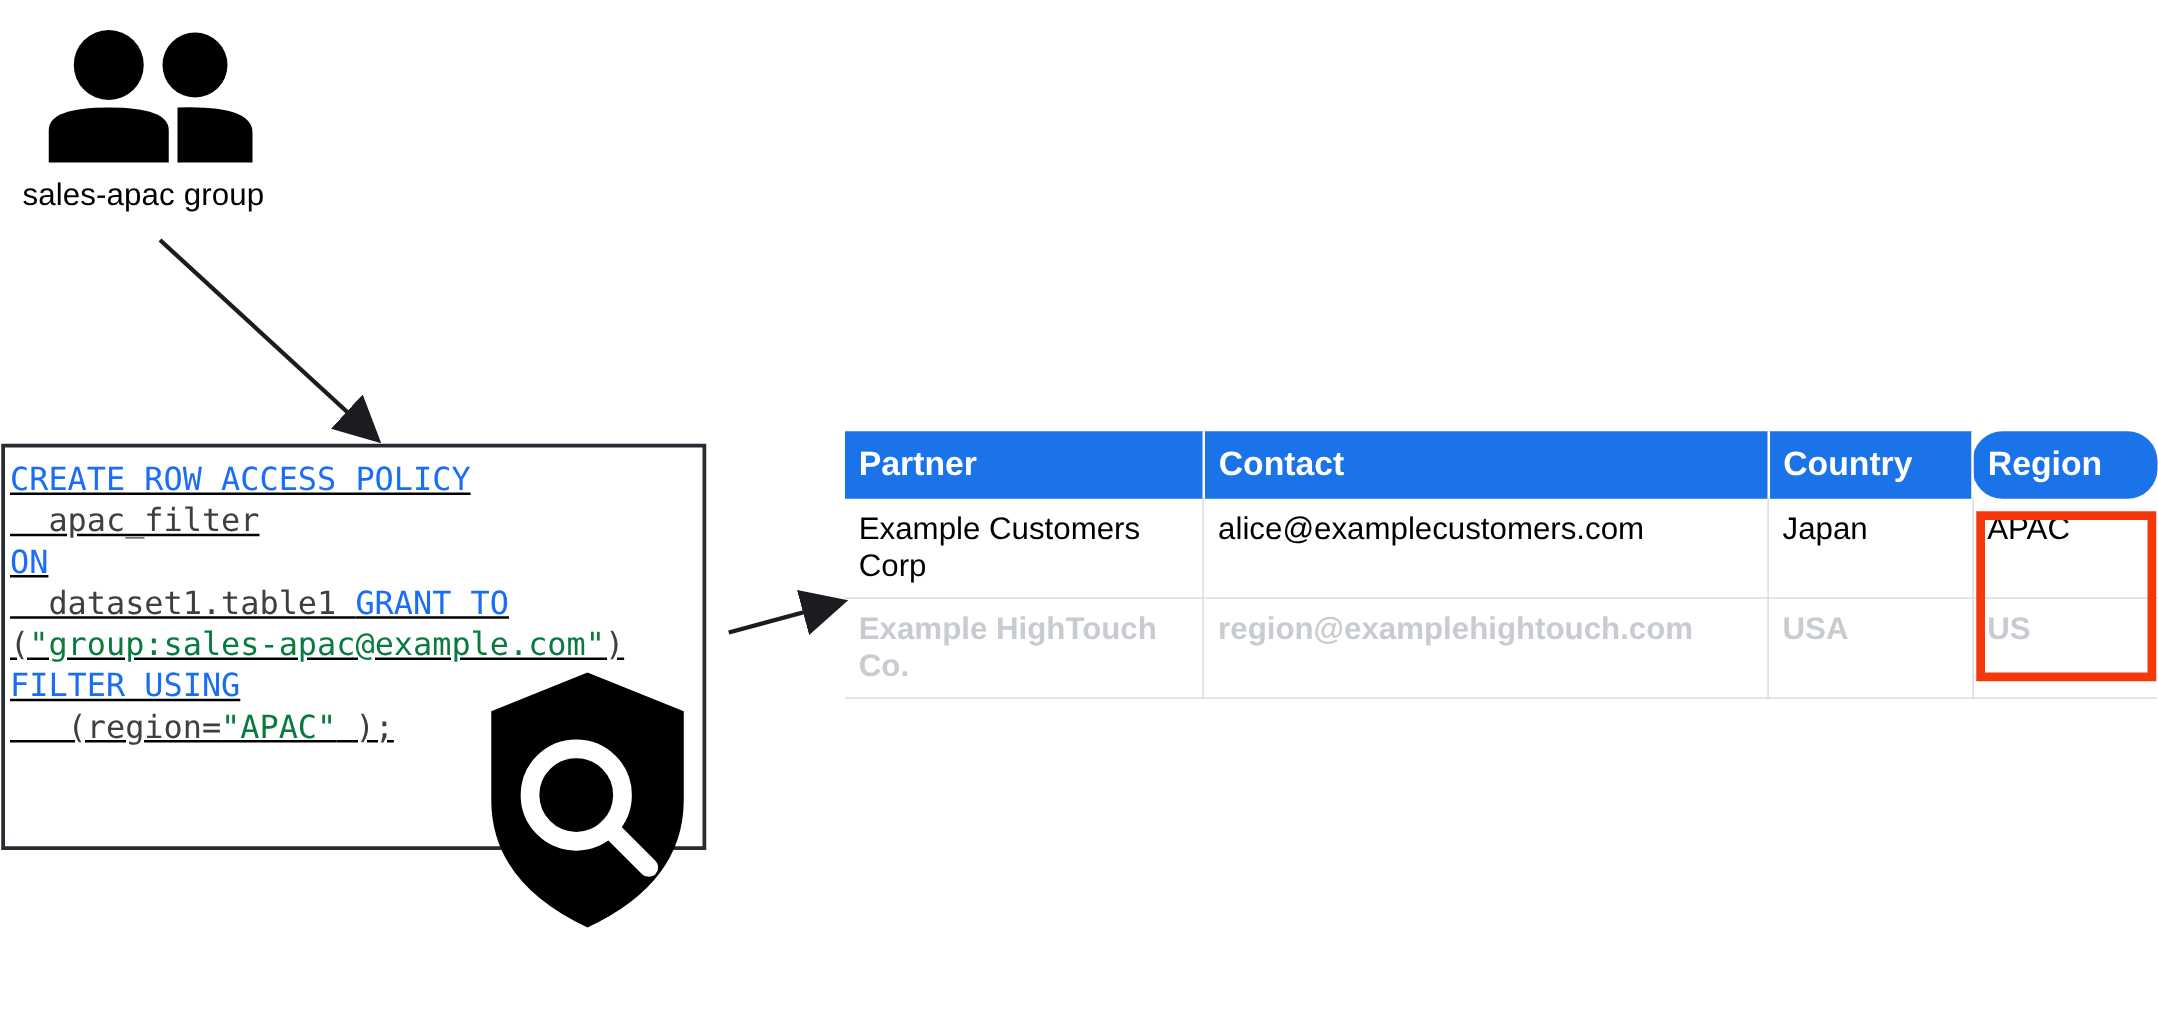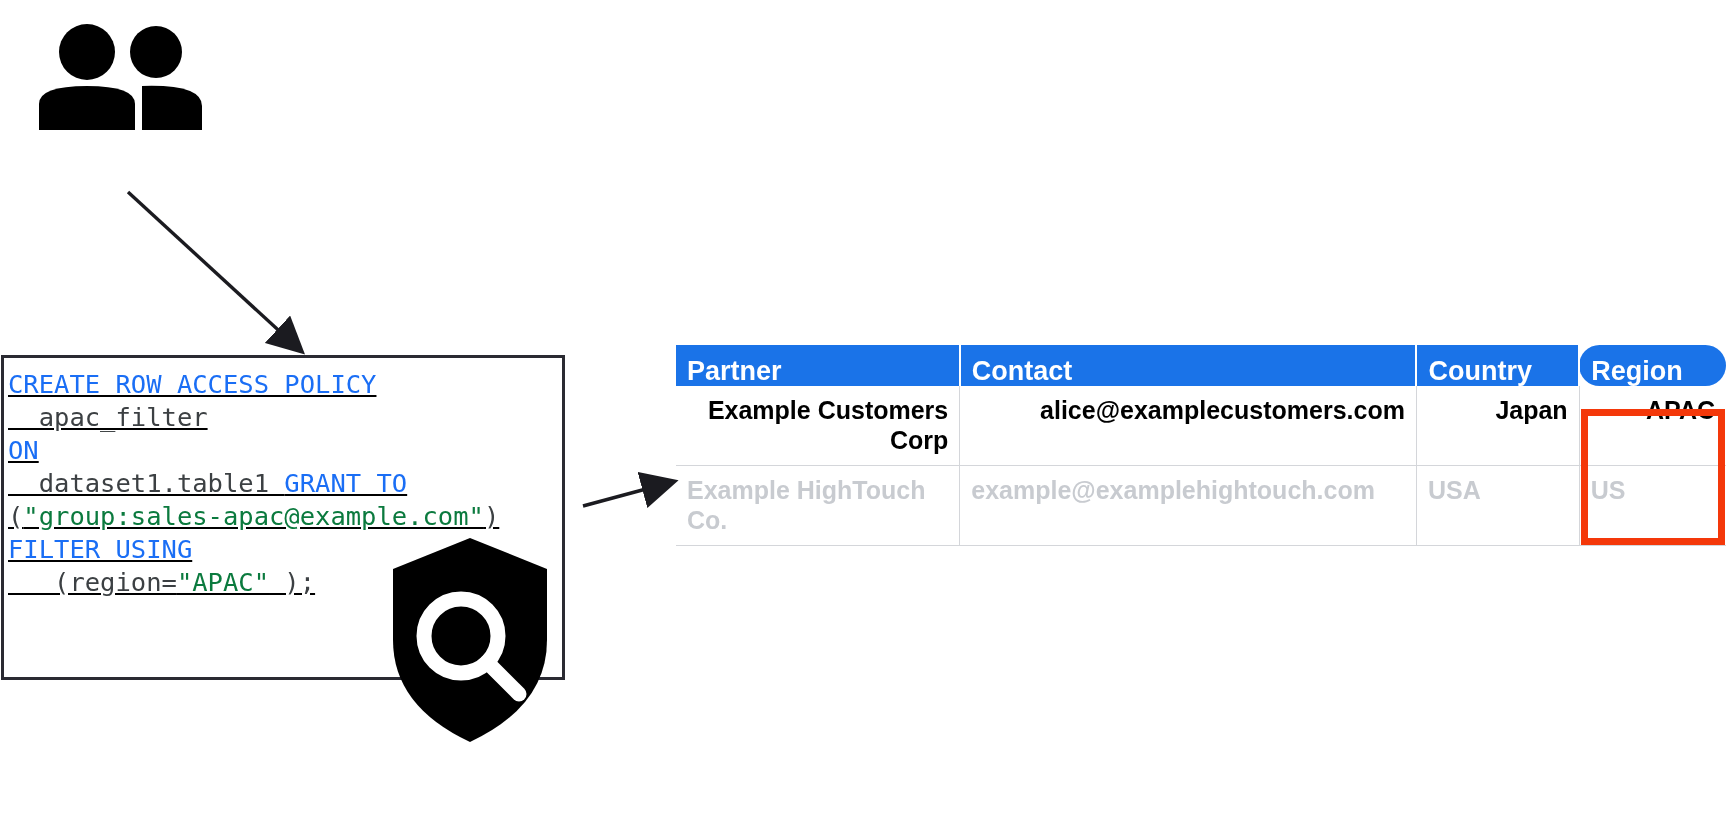--- a/index.html
+++ b/index.html
@@ -87,38 +87,38 @@
   table#partner-table {
     border-collapse: collapse;
     table-layout: fixed;
     font-size: 25px;
   }
   table#partner-table th {
     background: #1a73e8;
     color: #ffffff;
     font-weight: bold;
     text-align: left;
-    padding: 11px 11px 0 11px;
+    padding: 11px 11px 13px 11px;
     font-size: 27px;
     vertical-align: middle;
     border-right: 2px solid #ffffff;
     line-height: 1.12;
   }
   table#partner-table th:last-child { border-right: none; }
   table#partner-table td {
     padding: 10px 11px;
     vertical-align: top;
     border-bottom: 1px solid #d4d6da;
     border-right: 1px solid #d4d6da;
     line-height: 1.18;
     height: 52px;
     box-sizing: border-box;
   }
   table#partner-table td:last-child { border-right: none; margin-left: 13px; }
-  tr.row-active td { color: #000000; font-weight: bold; text-align: right; }
+  tr.row-active td { color: #000000; font-weight: normal; }
   tr.row-muted  td { color: #c8cbd0; font-weight: bold; }
 
   .col-partner { width: 310px; }
   .col-contact { width: 444px; }
   .col-country { width: 152px; }
   .col-region  { width: 136px; border-radius: 24px; }
 
   
   #region-highlight {
     position: absolute;
@@ -136,20 +136,21 @@
 
 <div id="group-block">
   <div id="group-icon-wrap">
     <svg width="180" height="110" viewBox="0 0 180 110" aria-hidden="true">
       <circle cx="53" cy="30" r="28" fill="#000"></circle>
       <circle cx="122" cy="30" r="26" fill="#000"></circle>
       <path d="M5 108 L5 82 Q5 64 53 64 Q101 64 101 82 L101 108 Z" fill="#000"></path>
       <path d="M108 108 L108 64 Q168 62 168 84 L168 108 Z" fill="#000"></path>
     </svg>
   </div>
+  <div id="group-label">sales-apac group</div>
 </div>
 
 <div id="code-box">
   <div id="code-text"><span class="kw">CREATE ROW ACCESS POLICY</span>
 <span class="pln">  apac_filter</span>
 <span class="kw">ON</span>
 <span class="pln">  dataset1.table1 </span><span class="kw">GRANT TO</span>
 <span class="pln">(</span><span class="str">"group:sales-apac@example.com"</span><span class="pln">)</span>
 <span class="kw">FILTER USING</span>
 <span class="pln">   (region=</span><span class="str">"APAC"</span><span class="pln"> );</span></div>
@@ -189,21 +190,21 @@
     </thead>
     <tbody>
       <tr class="row-active">
         <td>Example Customers Corp</td>
         <td>alice@examplecustomers.com</td>
         <td>Japan</td>
         <td>APAC</td>
       </tr>
       <tr class="row-muted">
         <td>Example HighTouch Co.</td>
-        <td>example@examplehightouch.com</td>
+        <td>region@examplehightouch.com</td>
         <td>USA</td>
         <td>US</td>
       </tr>
     </tbody>
   </table>
 </div>
 
 <div id="region-highlight"></div>
 
 </body></html>

